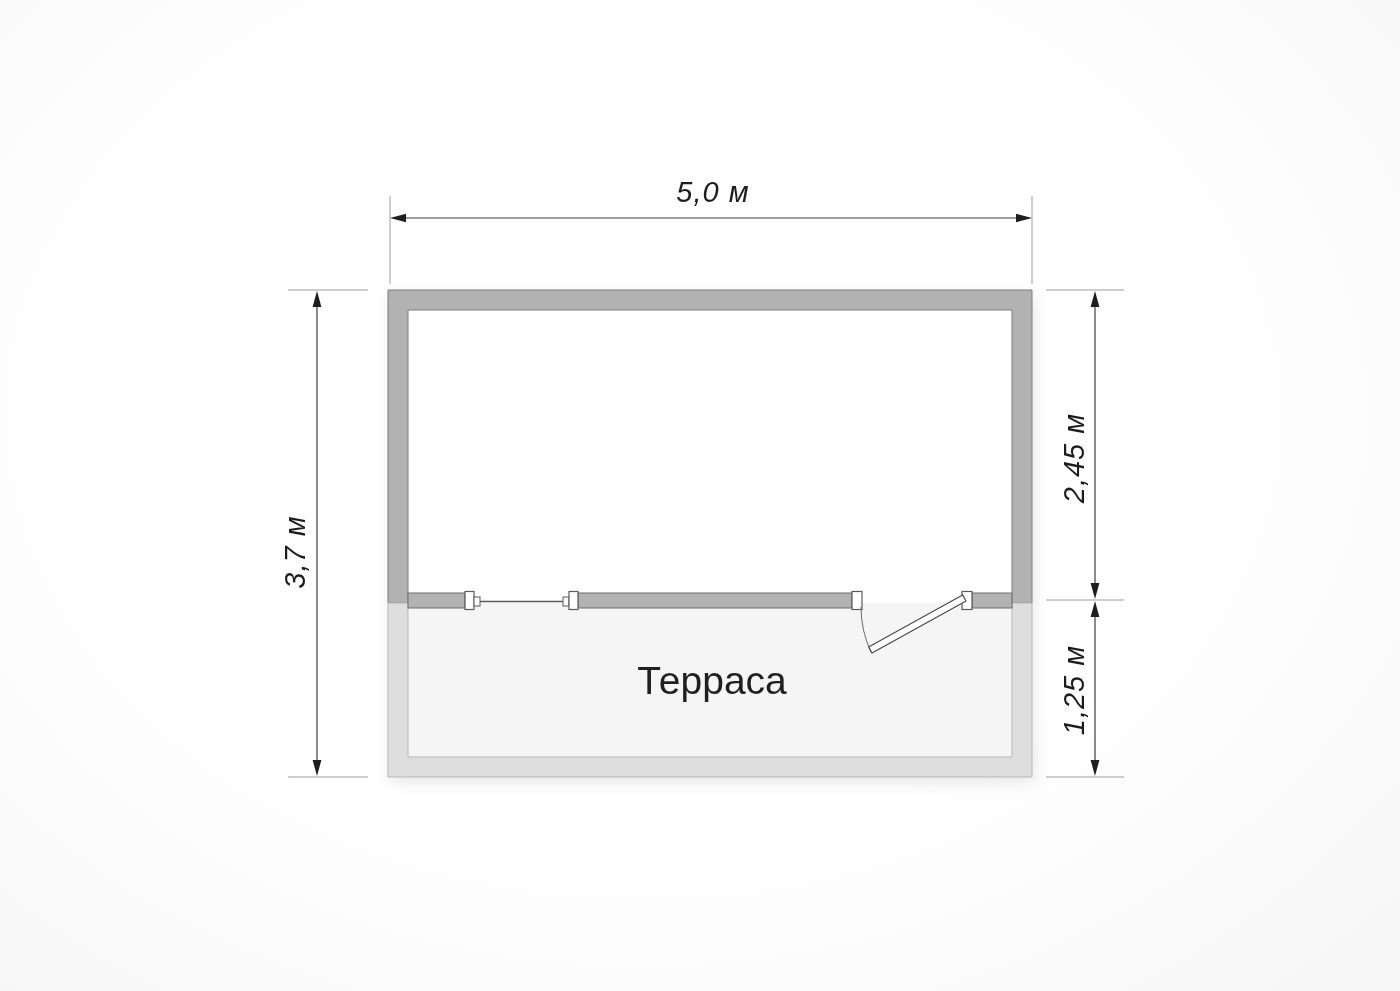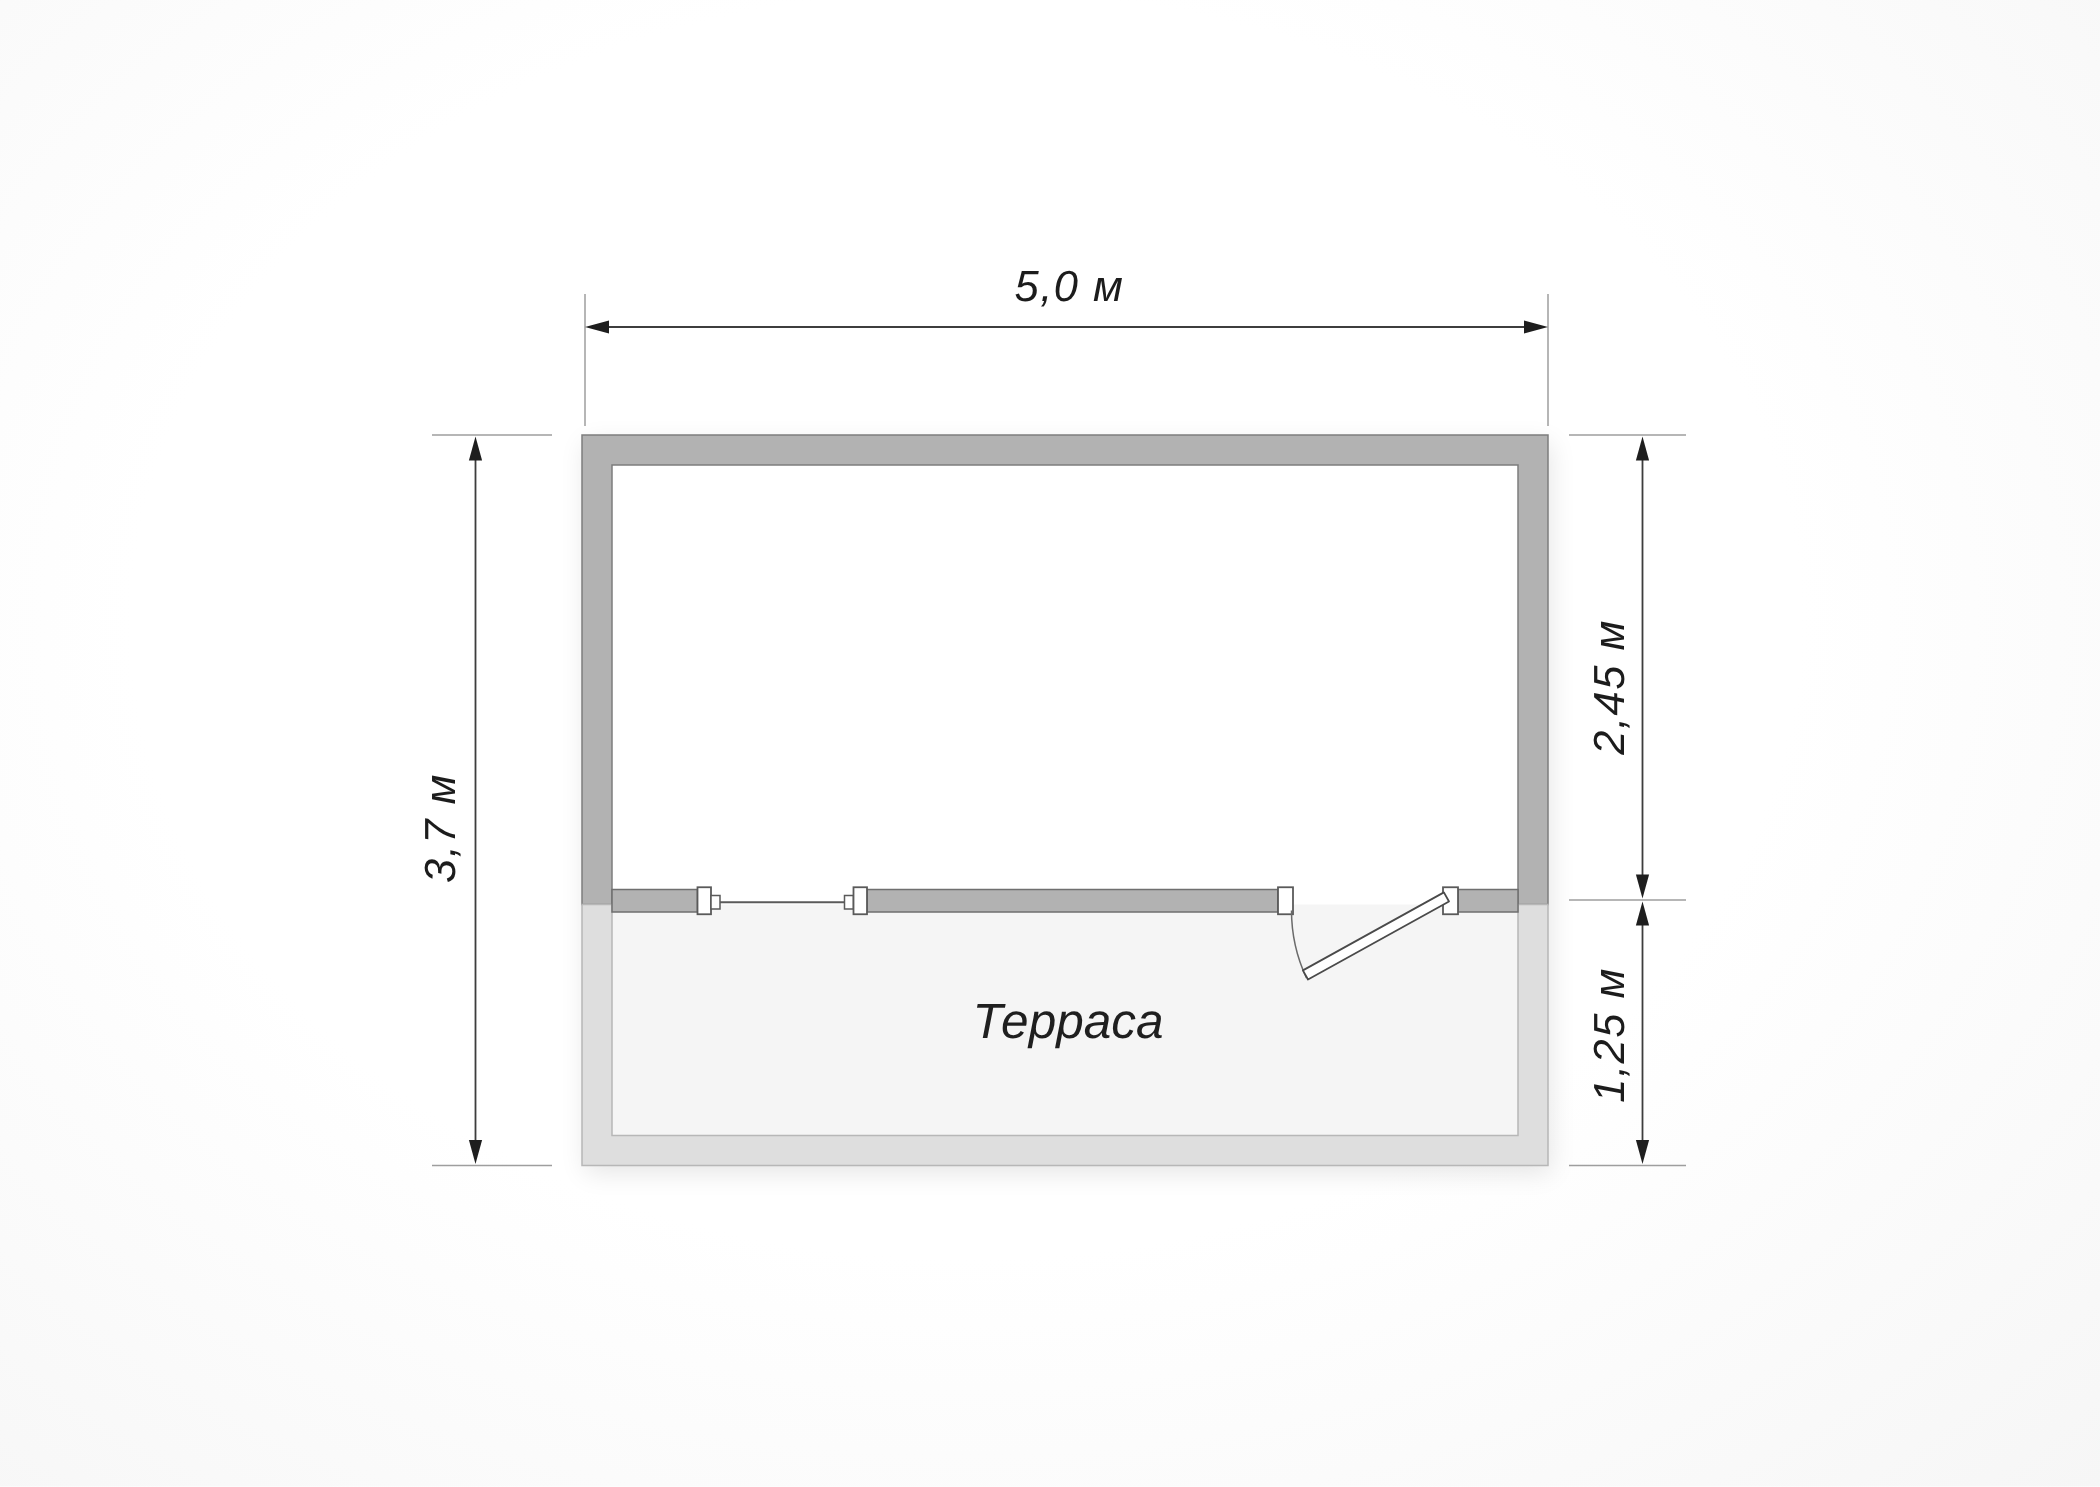--- a/index.html
+++ b/index.html
@@ -21,22 +21,21 @@
     font-style: italic;
     font-size: 29px;
     color: #1c1c1c;
     white-space: nowrap;
     letter-spacing: 1px;
     transform: translate(-50%,-50%);
   }
   .dim-label.vertical { transform: translate(-50%,-50%) rotate(-90deg); }
   .room-label {
     position: absolute;
-    font-style: italic;
-    font-size: 33px;
+    font-size: 39px;
     color: #1f1f1f;
     white-space: nowrap;
     transform: translate(-50%,-50%);
   }
 </style>
 </head>
 <body>
 
 <div class="viewport">
 

